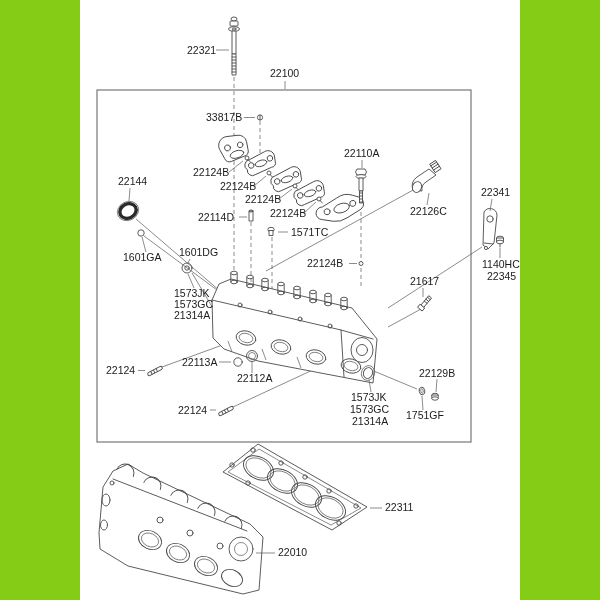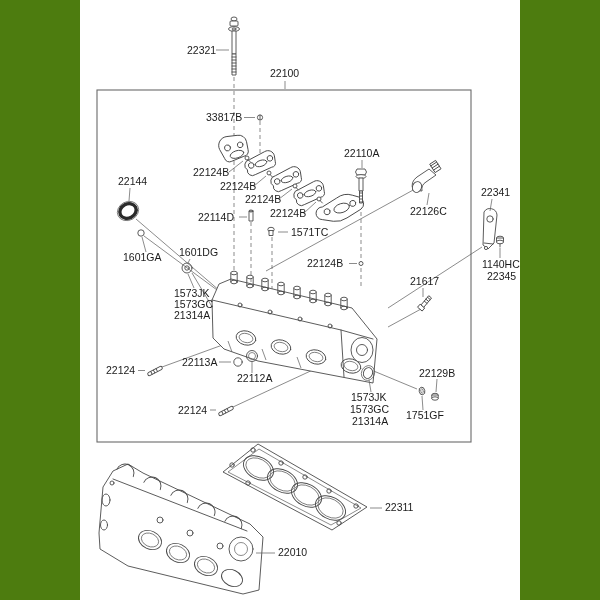--- a/index.html
+++ b/index.html
@@ -1,16 +1,16 @@
 <!DOCTYPE html>
 <html><head>
 <meta charset="utf-8">
 <style>
   html,body{margin:0;padding:0;background:#000;}
-  #screen{position:relative;width:600px;height:600px;background:#4d7c0f;overflow:hidden;}
+  #screen{position:relative;width:600px;height:600px;background:#84cc16;overflow:hidden;}
   svg{position:absolute;left:0;top:0;}
   .lbl{font:10.5px "Liberation Sans", sans-serif;fill:#1a1a1a;}
   .ln{stroke:#4a4a4a;stroke-width:.9;fill:none;stroke-linecap:round;stroke-linejoin:round;}
   .thin{stroke:#5a5a5a;stroke-width:.7;fill:none;}
   .dash{stroke:#5a5a5a;stroke-width:.7;fill:none;stroke-dasharray:4 3;}
   .wf{fill:#fff;stroke:#4a4a4a;stroke-width:.9;stroke-linejoin:round;}
   .bold{stroke:#2a2a2a;stroke-width:3.4;fill:none;}
 </style>
 </head>
 <body>

